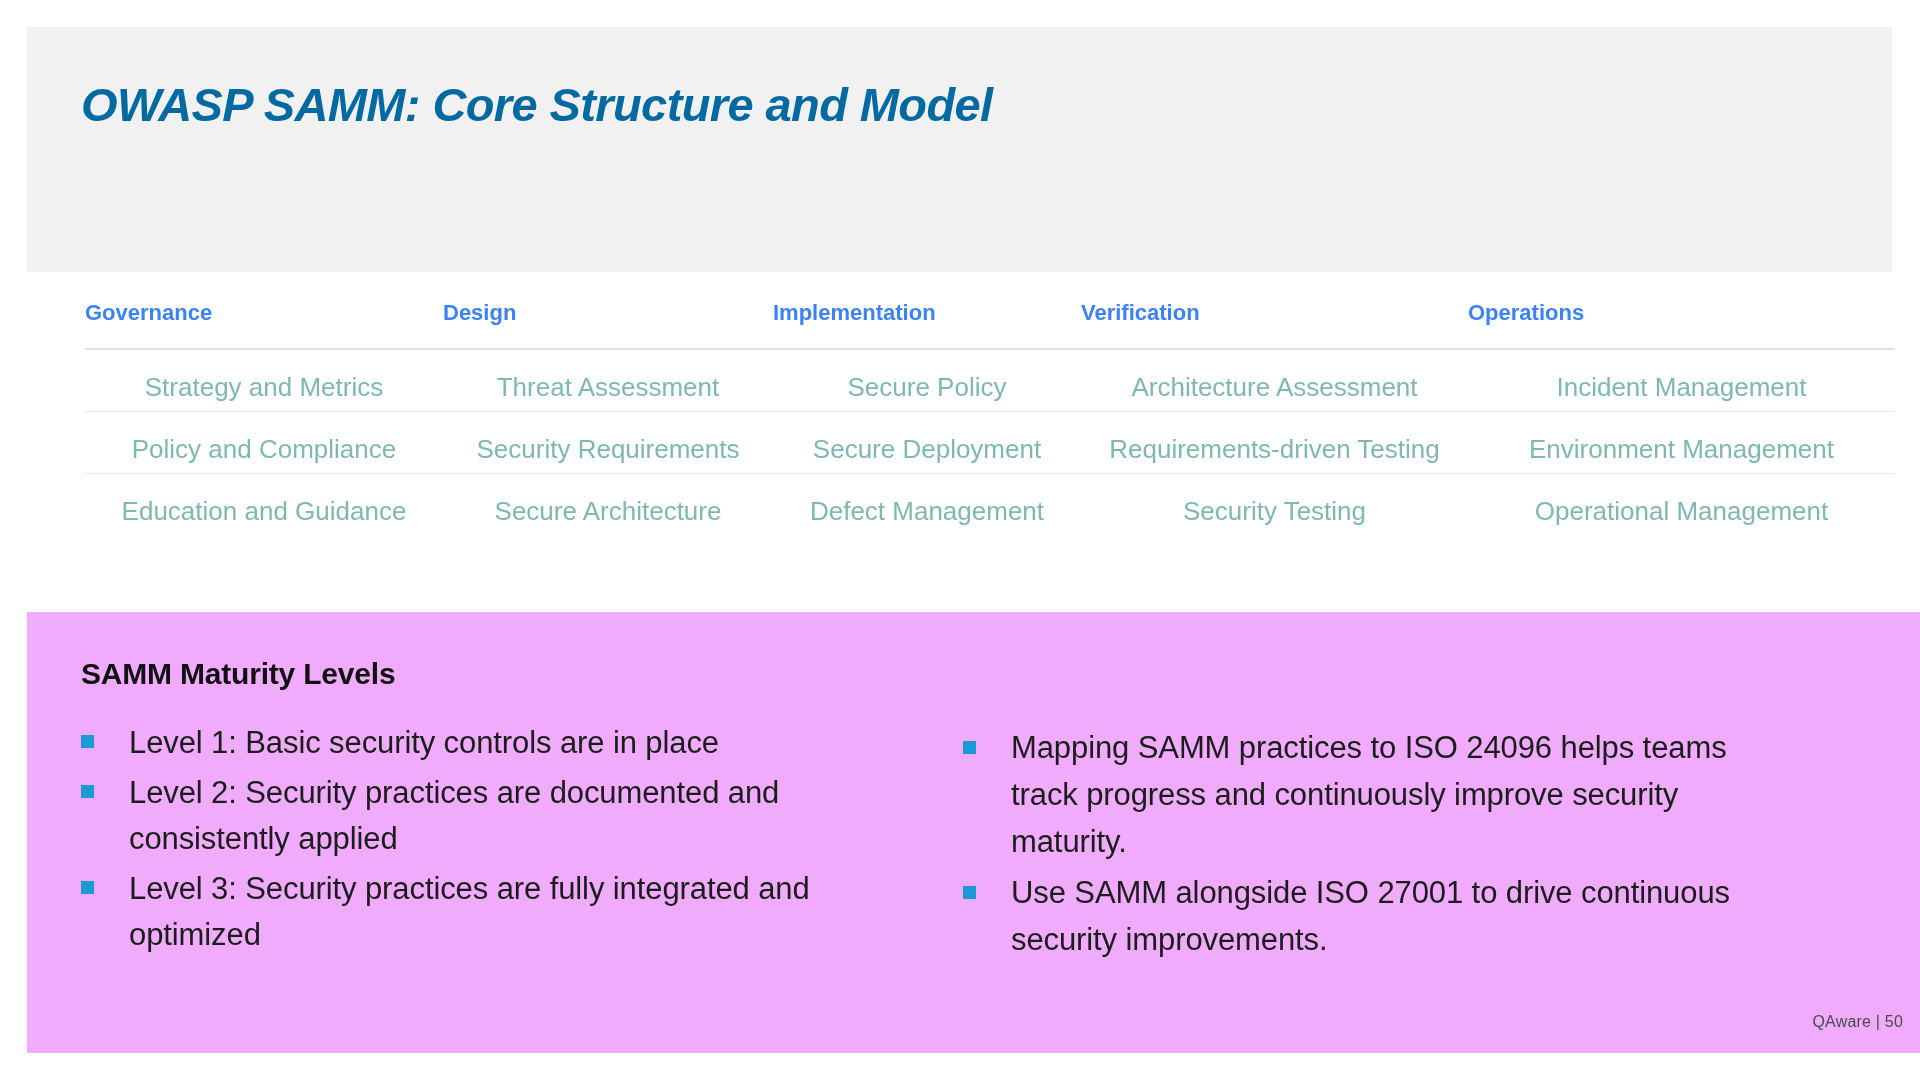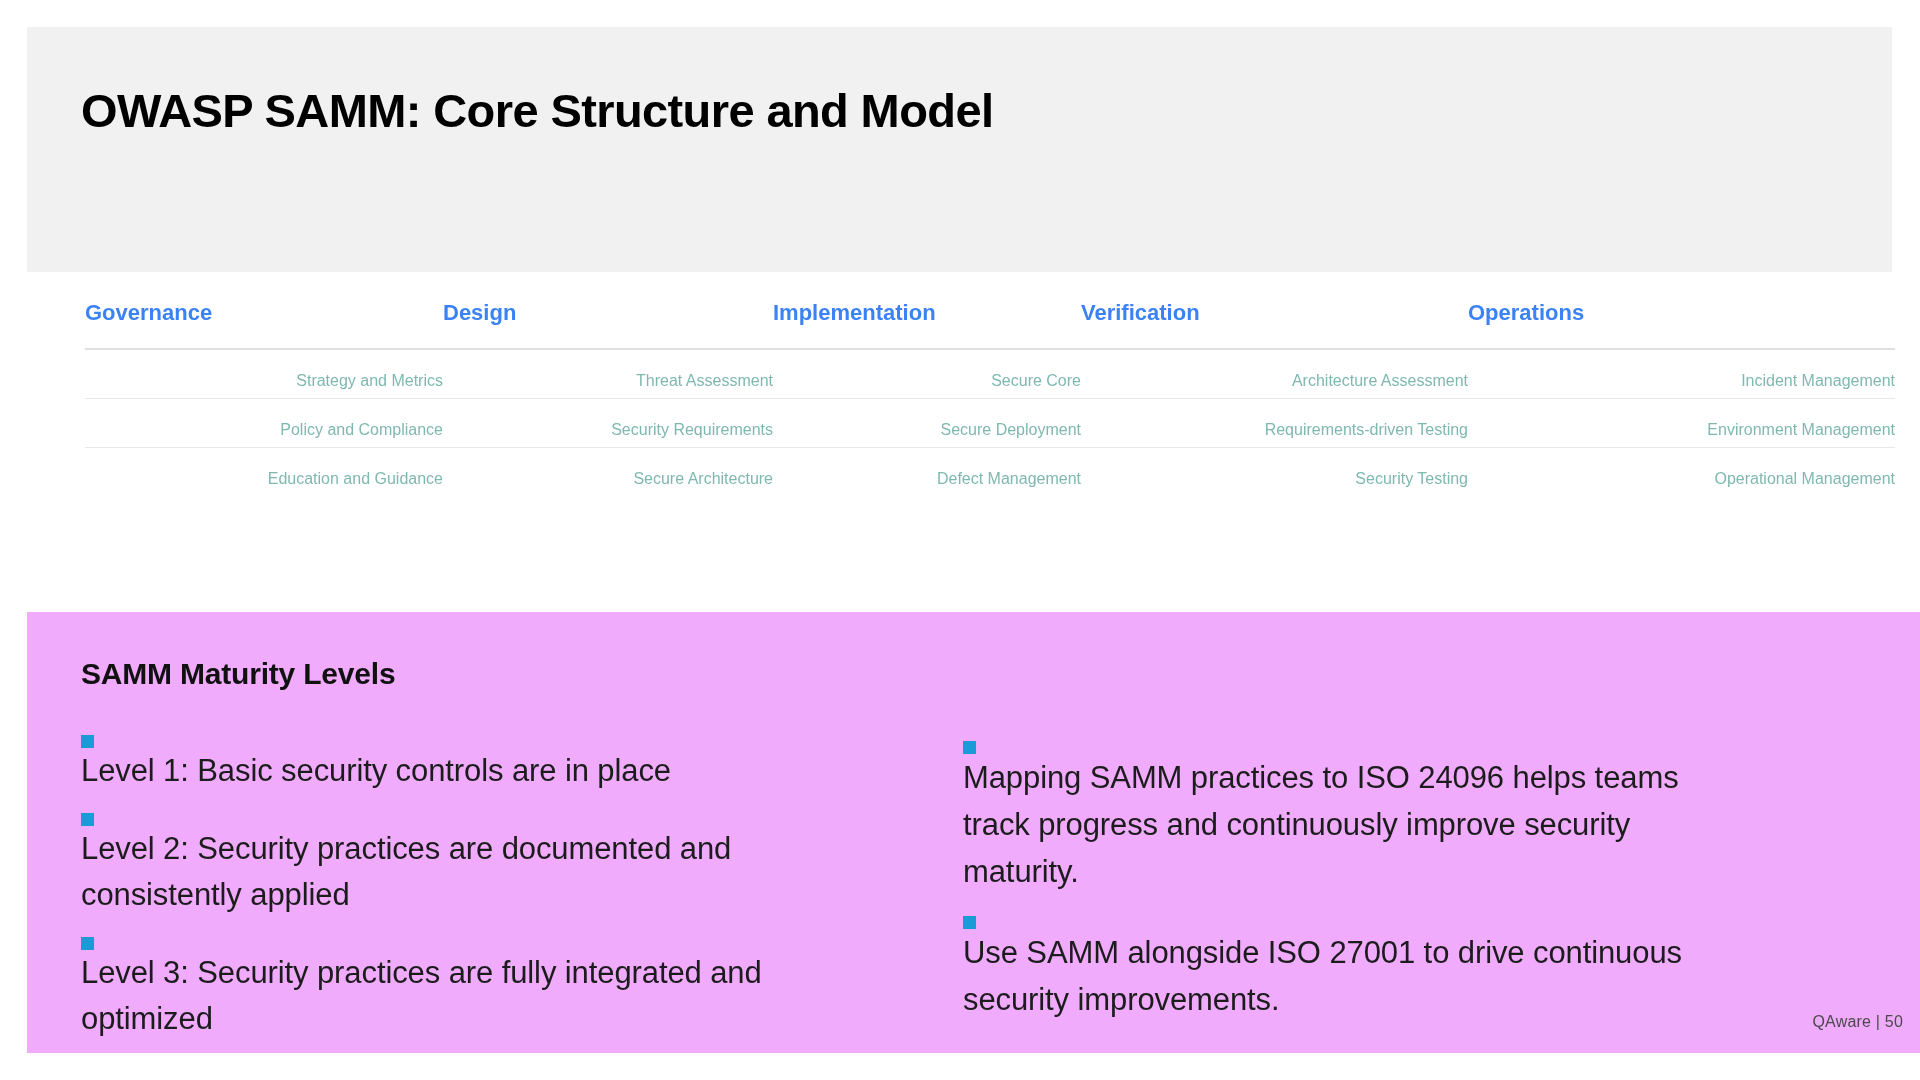--- a/index.html
+++ b/index.html
@@ -20,26 +20,27 @@
     position: absolute;
     left: 27px;
     top: 27px;
     width: 1865px;
     height: 245px;
     background: #f1f1f1;
   }
   .slide-title {
     position: absolute;
     left: 54px;
-    top: 56px;
+    top: 50px;
     font-size: 47px;
     font-weight: bold;
-    color: #000000;
+    color: #0369a1;
     letter-spacing: -0.6px;
     white-space: nowrap;
+    font-style: italic;
   }
 
   
   .logo-block {
     position: absolute;
     right: 48px;
     top: 42px;
     width: 130px;
     text-align: center;
   }
@@ -72,22 +73,22 @@
   }
   .matrix th {
     text-align: left;
     font-size: 22px;
     font-weight: bold;
     color: #3b82f6;
     padding: 0 0 22px 0;
     border-bottom: 2px solid #e0e0e0;
   }
   .matrix td {
-    text-align: right;
-    font-size: 16px;
+    text-align: center;
+    font-size: 26px;
     font-weight: normal;
     color: #7fb8b0;
     padding: 22px 0 8px 0;
     border-bottom: 1px solid #e8e8e8;
   }
   .matrix tr:last-child td {
     border-bottom: none;
   }
   .matrix col.c0 { width: 358px; }
   .matrix col.c1 { width: 330px; }
@@ -128,21 +129,20 @@
 
   .bullet-list {
     list-style: none;
     margin: 0;
     padding: 0;
   }
   .bullet-item {
     display: flex;
     align-items: flex-start;
     margin-bottom: 4px;
-    flex-direction: column;
   }
   .bullet-marker {
     flex: 0 0 auto;
     width: 13px;
     height: 13px;
     background: #1b9ad8;
     margin-top: 15px;
     margin-right: 35px;
   }
   .bullet-text {
@@ -188,21 +188,21 @@
       <th>Design</th>
       <th>Implementation</th>
       <th>Verification</th>
       <th>Operations</th>
     </tr>
   </thead>
   <tbody>
     <tr>
       <td>Strategy and Metrics</td>
       <td>Threat Assessment</td>
-      <td>Secure Core</td>
+      <td>Secure Policy</td>
       <td>Architecture Assessment</td>
       <td>Incident Management</td>
     </tr>
     <tr>
       <td>Policy and Compliance</td>
       <td>Security Requirements</td>
       <td>Secure Deployment</td>
       <td>Requirements-driven Testing</td>
       <td>Environment Management</td>
     </tr>

